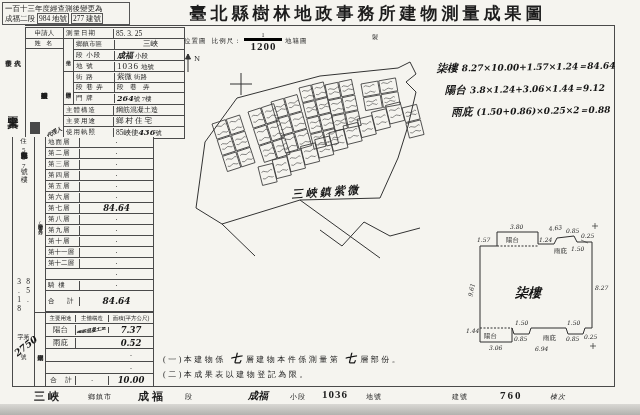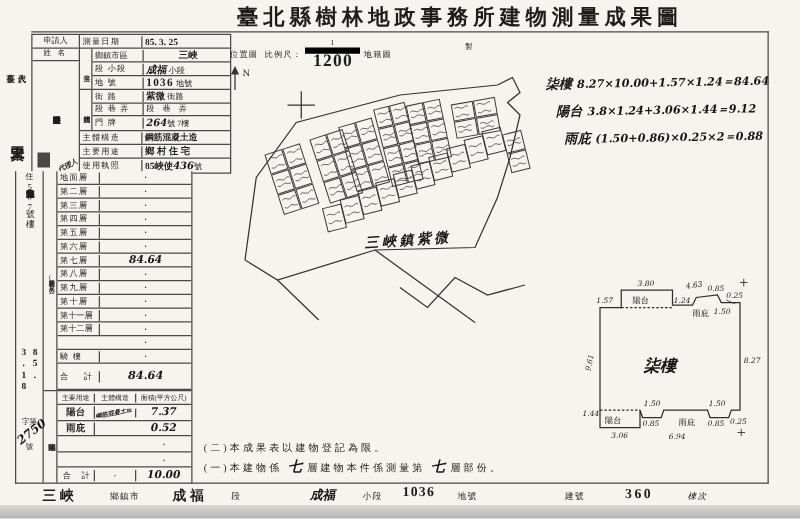--- a/index.html
+++ b/index.html
@@ -2,21 +2,21 @@
 <html><head>
 <meta charset="utf-8">
 <style>
   html,body{margin:0;padding:0;}
   #page{position:relative;width:640px;height:415px;background:#f5f4ef;overflow:hidden;
         font-family:"Liberation Serif","DejaVu Serif",serif;color:#1d1d1d;}
   .abs{position:absolute;}
   .vertwrap{writing-mode:vertical-rl;text-orientation:upright;}
   .vertwrap div{margin:0 1px;}
   .hand{font-style:italic;font-weight:bold;font-family:"DejaVu Serif",serif;color:#161616;}
-  .stamp{font-weight:bold;}
+  .stamp{font-weight:normal;}
   .bline{border-bottom:1px solid #4a4a4a;}
   .rline{border-right:1px solid #4a4a4a;}
   .row{display:flex;align-items:center;box-sizing:border-box;}
   .cell{box-sizing:border-box;overflow:hidden;white-space:nowrap;}
   
   #notebox{left:2px;top:2px;width:122px;border:1px solid #555;font-size:7.5px;line-height:9.5px;padding:1px 2px;background:#f5f4ef;}
   #notebox .bx{border:1px solid #555;padding:0 1px;}
   
   #title{left:138px;top:2px;width:460px;font-size:17px;font-weight:bold;letter-spacing:4px;text-align:center;}
   
@@ -30,40 +30,48 @@
   .appcol{width:37px;position:relative;}
   .lbl{font-size:6.5px;letter-spacing:1px;padding-left:2px;}
   .val{font-size:7.5px;padding-left:2px;flex:1;}
   .grp{writing-mode:vertical-rl;text-orientation:upright;font-size:5.5px;line-height:9px;text-align:center;letter-spacing:0px;display:flex;align-items:center;justify-content:center;}
   .dot{text-align:center;flex:1;font-size:9px;}
   .seal{position:absolute;background:#2b2b2b;opacity:.85;filter:blur(.4px);}
   
   .schead{font-size:6.5px;letter-spacing:1px;}
   .frac{display:inline-flex;flex-direction:column;align-items:center;vertical-align:middle;line-height:1;}
   .frac .num{font-size:6px;}
-  .frac .den{border-top:5px solid #000000;font-size:14px;font-weight:bold;padding:0 6px;}
+  .frac .den{border-top:3px solid #000000;font-size:11px;font-weight:bold;padding:0 6px;}
   
   #calc{left:437px;top:56px;width:200px;font-size:9px;line-height:21px;transform:rotate(-1deg);}
   #calc .cl{font-size:10.5px;margin-right:4px;}
   
   #notes{left:163px;top:351px;width:300px;font-size:8px;letter-spacing:2.5px;line-height:15px;}
   #notes .hv{font-size:11px;letter-spacing:0;}
   
   .fbig{font-size:11px;font-weight:bold;}
   .fsm{font-size:7px;letter-spacing:1px;}
   #greyedge{left:0;top:404px;width:640px;height:11px;background:linear-gradient(#d9d8d4,#b3b2ae);}
   svg text{font-family:"DejaVu Serif",serif;}
   .dim{font-size:6px;font-style:italic;fill:#222;}
   .plbl{font-size:6.5px;fill:#1d1d1d;}
 </style>
 </head>
 <body>
 
 <div id="page">
 
+  <div class="abs" id="notebox">
+    <div>一百十三年度經查測後變更為</div>
+    <div>
+      <span>成福二段</span>
+      <span class="bx">984 地號</span>
+      <span class="bx">277 建號</span>
+    </div>
+  </div>
 
   <div class="abs" id="title">臺北縣樹林地政事務所建物測量成果圖</div>
 
   <div class="abs vertwrap" id="rep">
     <div>代表人</div>
     <div>董事長</div>
   </div>
   <div class="abs vertwrap" id="repname">王宋賢</div>
 
   <div class="abs line" style="left:25px;top:25px;width:590px;height:1px;"></div>
@@ -470,38 +478,38 @@
     <text class="dim" x="54" y="132">3.06</text>
     <text class="dim" x="80" y="107">1.50</text>
     <text class="dim" x="79" y="123">0.85</text>
     <text class="dim" x="132" y="107">1.50</text>
     <text class="dim" x="131" y="123">0.85</text>
     <text class="dim" x="149" y="121">0.25</text>
     <text class="dim" x="100" y="133">6.94</text>
   </svg>
 
   <div class="abs" id="notes">
-    <div>(二)本成果表以建物登記為限。</div>
     <div>
       <span>(一)本建物係</span>
       <span class="hand hv">七</span>
       <span>層建物本件係測量第</span>
       <span class="hand hv">七</span>
       <span>層部份。</span>
     </div>
+    <div>(二)本成果表以建物登記為限。</div>
   </div>
 
   <div>
     <span class="abs fbig" style="left:34px;top:389px;letter-spacing:3px;">三峽</span>
     <span class="abs fsm" style="left:88px;top:392px;">鄉鎮市</span>
     <span class="abs fbig" style="left:138px;top:389px;letter-spacing:3px;">成福</span>
     <span class="abs fsm" style="left:185px;top:392px;">段</span>
     <span class="abs hand" style="left:248px;top:389px;font-size:10px;">成福</span>
     <span class="abs fsm" style="left:290px;top:392px;">小段</span>
     <span class="abs fbig" style="left:322px;top:388px;letter-spacing:1px;">1036</span>
     <span class="abs fsm" style="left:366px;top:392px;">地號</span>
     <span class="abs fsm" style="left:452px;top:392px;">建號</span>
-    <span class="abs fbig" style="left:500px;top:389px;letter-spacing:2px;">360</span>
+    <span class="abs fbig" style="left:500px;top:389px;letter-spacing:2px;">760</span>
     <span class="abs fsm" style="left:550px;top:392px;font-style:italic;">棟次</span>
   </div>
 
   <div class="abs" id="greyedge"></div>
 </div>
 
 </body></html>

